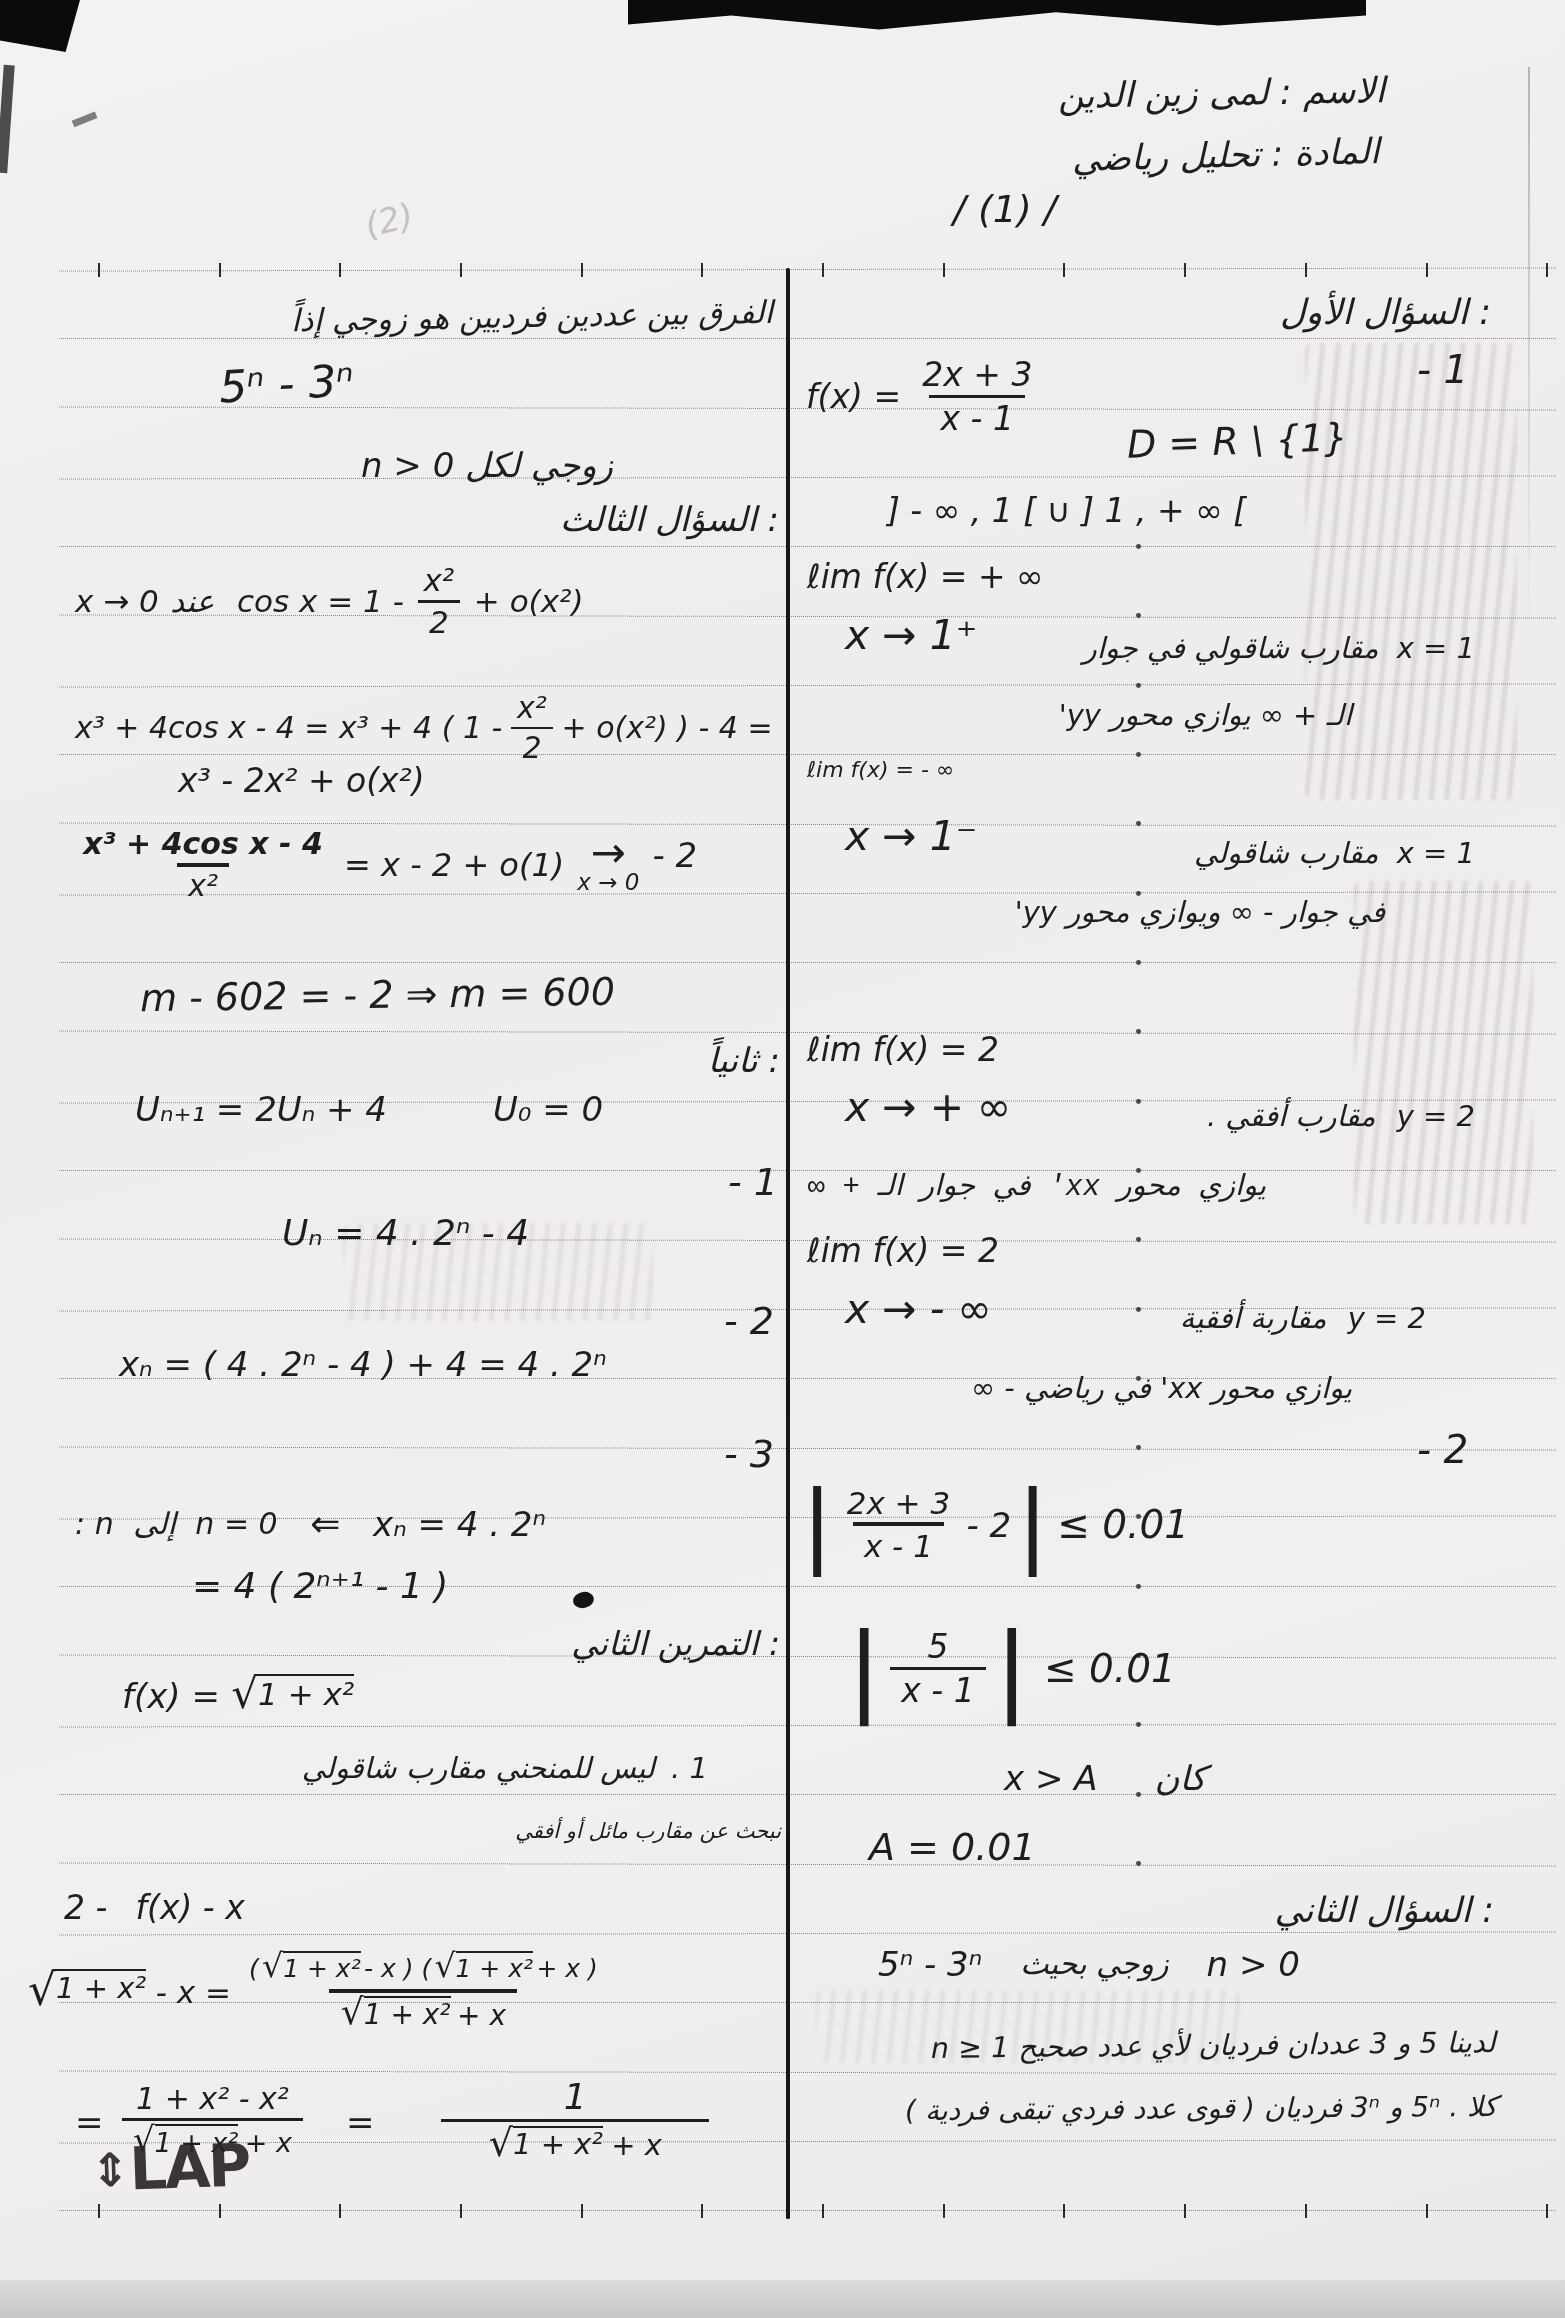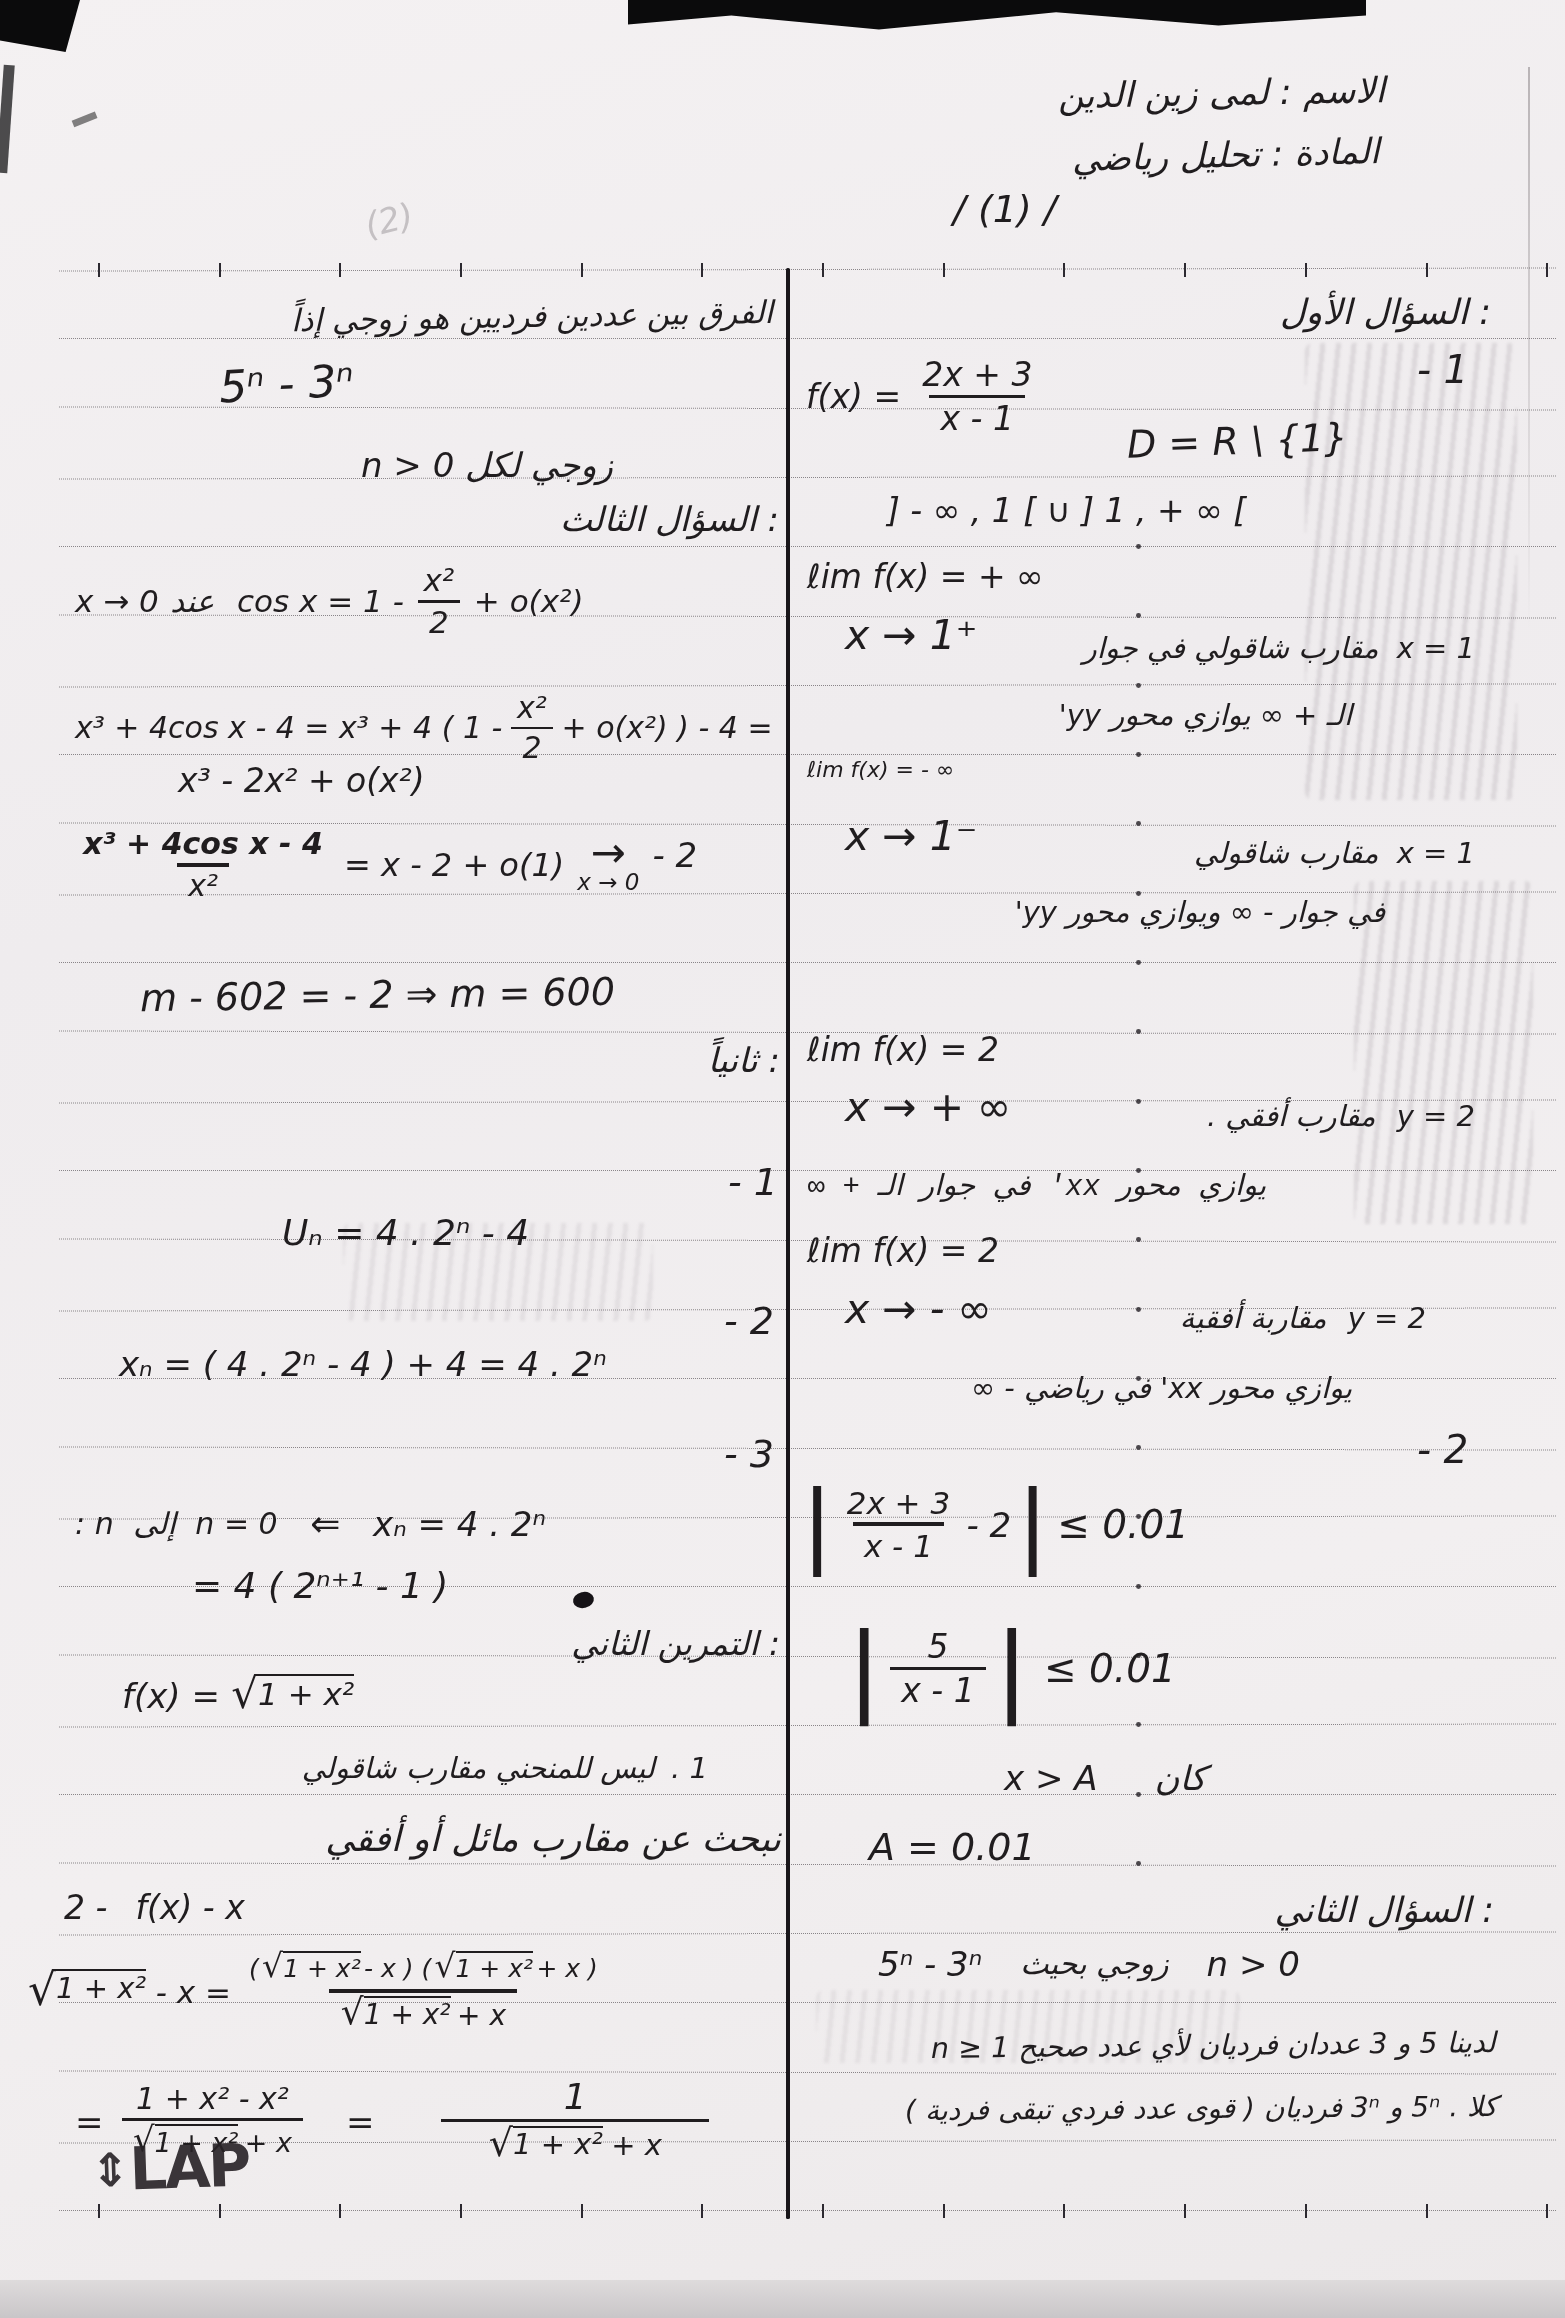--- a/index.html
+++ b/index.html
@@ -266,20 +266,24 @@
       <span style="font-size:42px;line-height:.8;">→</span>
       <span style="font-size:23px;">x → 0</span>
     </span>
     <span style="font-size:34px;transform:translateY(-9.8px);">- 2</span>
   </div>
 
   <div class="t" style="left:140px;top:975px;font-size:38px;transform:rotate(-0.8deg);">m - 602 = - 2  ⇒  m = 600</div>
 
   <div class="t" style="right:786px;top:1042px;font-size:34px;">ثانياً :</div>
 
+  <div class="t row" style="left:135px;top:1091px;font-size:34px;gap:106px;">
+    <span>Uₙ₊₁ = 2Uₙ + 4</span>
+    <span>U₀ = 0</span>
+  </div>
 
   <div class="t" style="left:728px;top:1162px;font-size:38px;">- 1</div>
   <div class="t" style="left:282px;top:1214px;font-size:36px;">Uₙ = 4 . 2ⁿ - 4</div>
   <div class="t" style="left:724px;top:1301px;font-size:38px;">- 2</div>
   <div class="t" style="left:119px;top:1346px;font-size:34px;">xₙ = ( 4 . 2ⁿ - 4 ) + 4 = 4 . 2ⁿ</div>
   <div class="t" style="left:724px;top:1434px;font-size:38px;">- 3</div>
 
   <div class="t row mid" style="left:75px;top:1505px;font-size:30px;gap:19.6px;">
     <span>: n</span>
     <span class="rtl">إلى</span>
@@ -297,21 +301,21 @@
     <span class="rad" style="margin-left:11.4px;">
       <span class="rsign" style="font-size:42px;">√</span>
       <span class="ovl" style="font-size:31px;">1 + x²</span>
     </span>
   </div>
 
   <div class="t row rtl" style="right:858px;top:1753px;font-size:29px;gap:16.3px;">
     <span>1 .</span>
     <span>ليس للمنحني مقارب شاقولي</span>
   </div>
-  <div class="t rtl" style="right:785px;top:1820px;font-size:36px;text-align:center;">نبحث عن مقارب مائل أو أفقي</div>
+  <div class="t rtl" style="right:785px;top:1820px;font-size:21px;text-align:center;">نبحث عن مقارب مائل أو أفقي</div>
 
   <div class="t row" style="left:64px;top:1890px;font-size:33px;gap:28px;">
     <span>2 -</span>
     <span>f(x) - x</span>
   </div>
 
   <div class="t row mid" style="left:28px;top:1951px;font-size:29px;gap:9.8px;">
     <span class="rad">
       <span class="rsign" style="font-size:44px;">√</span>
       <span class="ovl">1 + x²</span>

